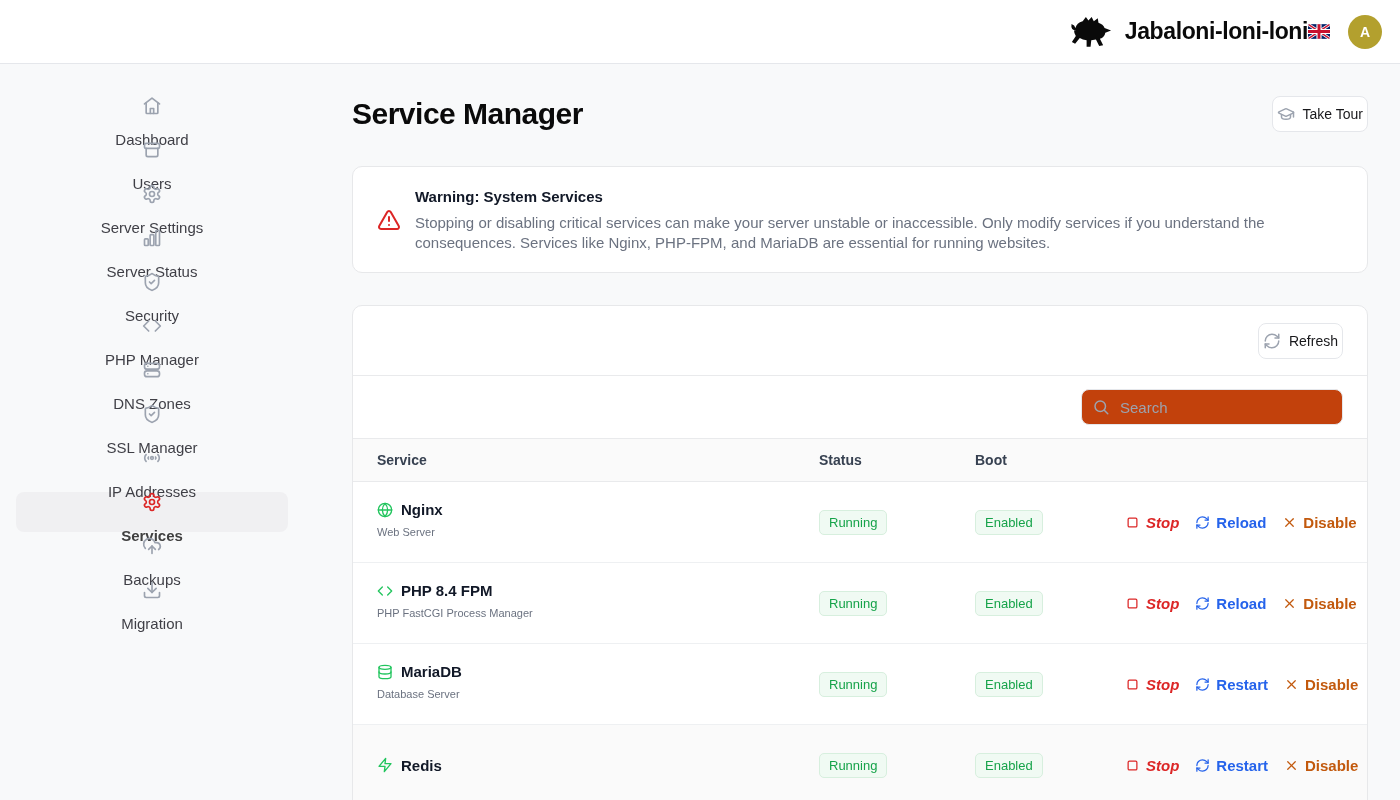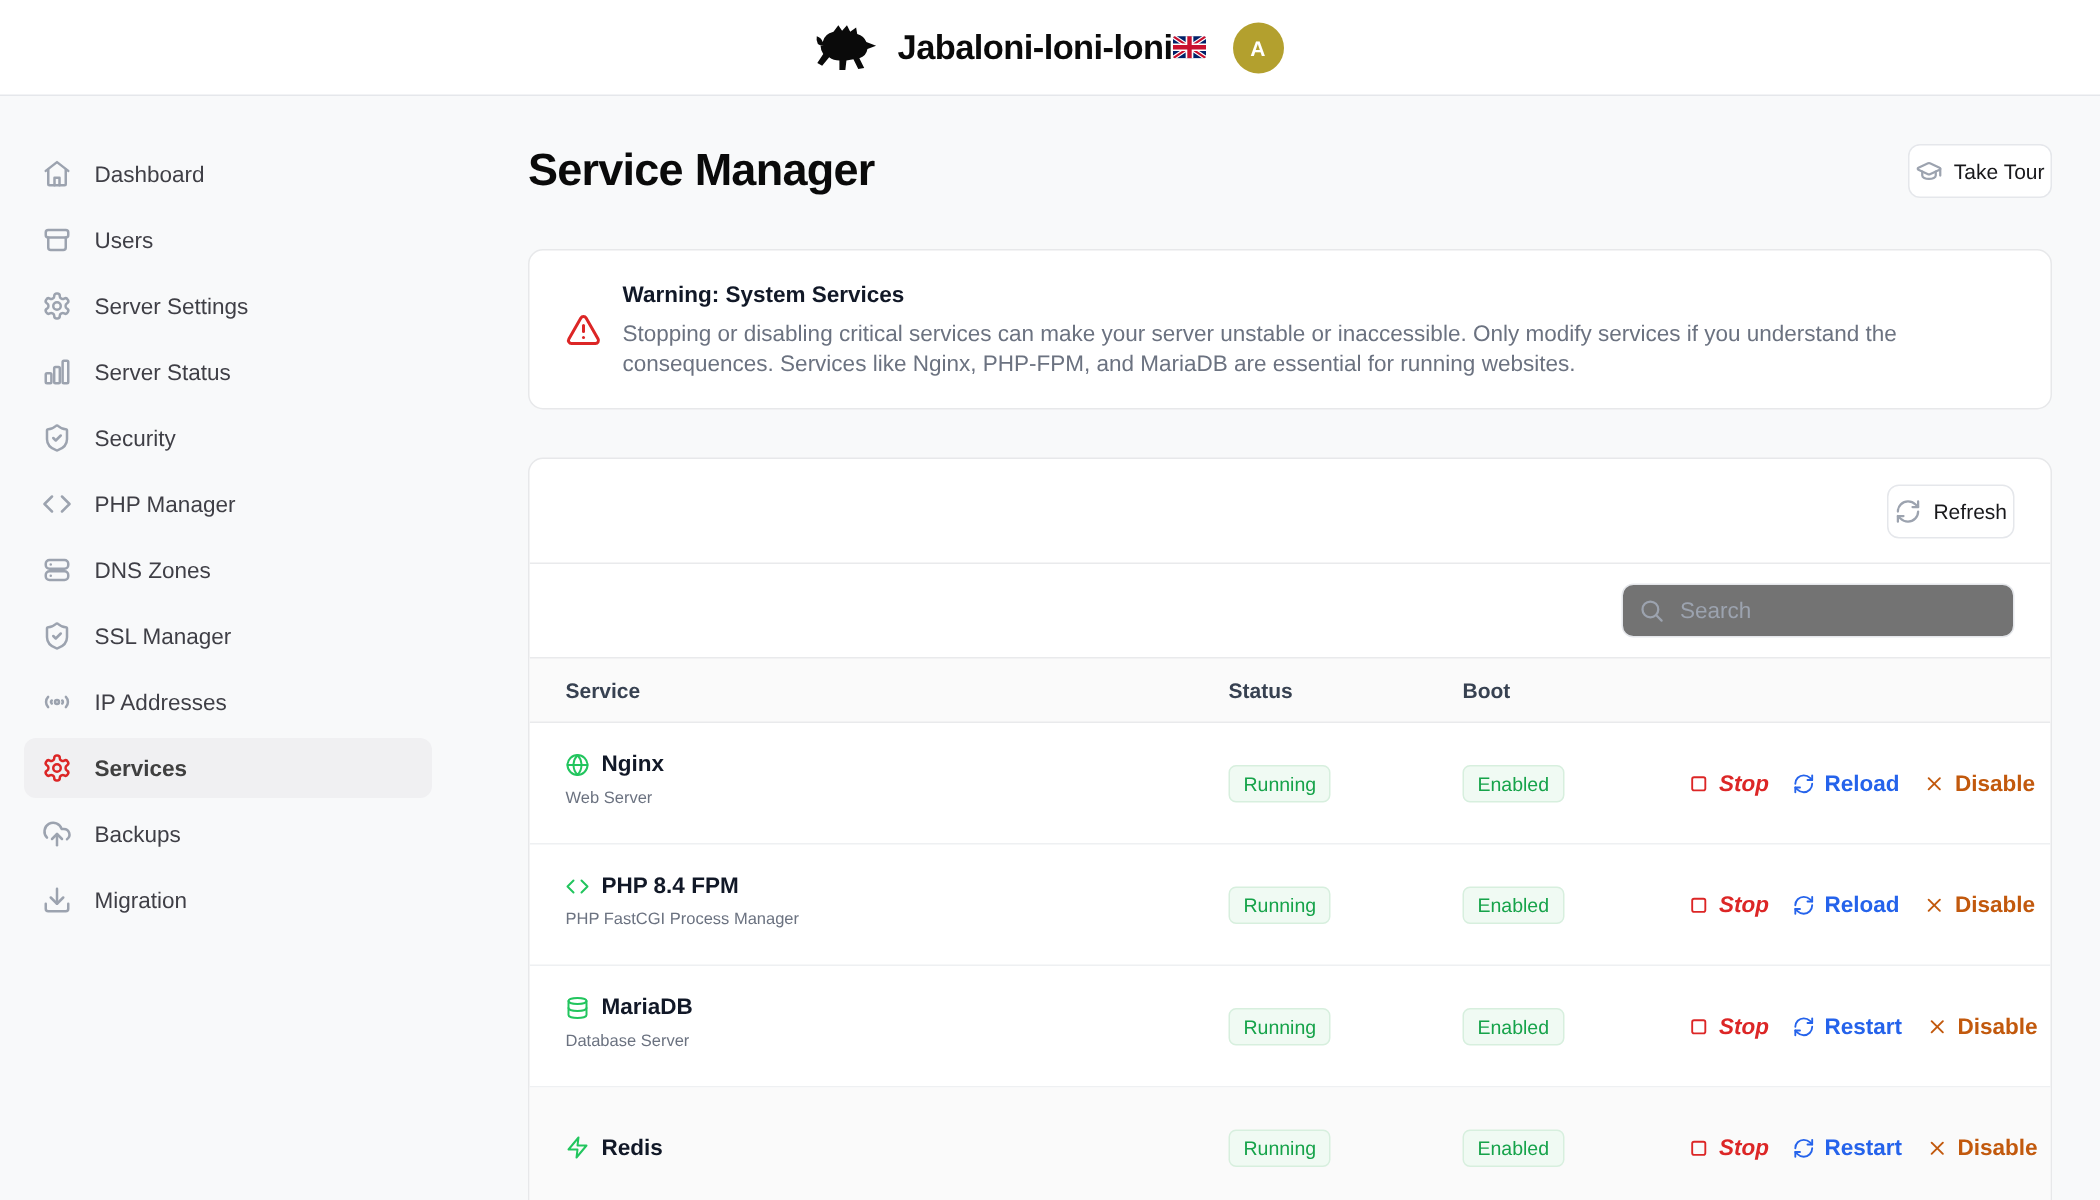--- a/index.html
+++ b/index.html
@@ -3,33 +3,33 @@
 <meta charset="utf-8">
 <style>
   * { margin:0; padding:0; box-sizing:border-box; }
   html,body { width:1400px; height:800px; overflow:hidden; }
   body { font-family:"Liberation Sans","DejaVu Sans",sans-serif; background:#f8f9fa; color:#18181b; }
 
   .icn { stroke:currentColor; fill:none; stroke-width:2; stroke-linecap:round; stroke-linejoin:round; }
 
   
   .topbar { position:absolute; top:0; left:0; width:1400px; height:64px; background:#ffffff;
-            border-bottom:1px solid #e5e7eb; display:flex; align-items:center; justify-content:center;
+            border-bottom:1px solid #e5e7eb; display:flex; align-items:center; justify-content:flex-end;
             padding:0 16px 0 16px; z-index:5; }
   .brand { display:flex; align-items:center; gap:10px; }
   .brand-title { font-size:23px; font-weight:700; letter-spacing:-0.4px; color:#0a0a0a; }
   .topbar-right { display:flex; align-items:center; gap:18px; padding-right:2px; }
   .flag { width:22px; height:15px; border-radius:2px; overflow:hidden; display:block; }
   .avatar { width:34px; height:34px; border-radius:50%; background:#b3a02e; color:#ffffff;
             display:flex; align-items:center; justify-content:center; font-size:14px; font-weight:700; }
 
   
   .sidebar { position:absolute; top:64px; left:0; width:304px; height:736px; background:#f8f9fa; padding:32px 16px; }
   .side-item { display:flex; align-items:center; gap:15px; height:40px; margin-bottom:4px;
-               padding:0 12px; border-radius:8px; color:#3f3f46; font-size:15px; cursor:pointer; }
+               padding:0 12px; border-radius:8px; color:#3f3f46; font-size:15px; cursor:pointer;flex-direction:column; }
   .side-item .sicon { width:20px; height:20px; color:#9ca3af; flex:0 0 auto; }
   .side-item.active { background:#f0f0f2; color:#404040; font-weight:600; }
   .side-item.active .sicon { color:#dc2626; }
 
   
   .main { position:absolute; top:64px; left:304px; width:1096px; height:736px; padding:32px 32px 0 48px; }
   .page-head { display:flex; align-items:flex-end; justify-content:space-between; }
   .page-title { font-size:30px; line-height:36px; font-weight:700; color:#0a0a0a; letter-spacing:-0.5px; }
   .btn { display:inline-flex; align-items:center; gap:8px; height:36px; padding:0 4px; background:#ffffff;
          border:1px solid #e5e7eb; border-radius:8px; font-size:14px; font-weight:500; color:#18181b; cursor:pointer;
@@ -43,21 +43,21 @@
   .warn-title { font-size:15px; font-weight:700; color:#111827; line-height:22px; margin-bottom:5px; }
   .warn-body { font-size:15px; color:#6b7280; line-height:20px; max-width:900px; }
 
   .table-card { margin-top:32px; height:520px; overflow:hidden; }
   .toolbar-row { height:70px; display:flex; align-items:center; justify-content:flex-end;
                  padding:0 24px; border-bottom:1px solid #e9eaec; }
   .search-row { height:62px; display:flex; align-items:center; justify-content:flex-end; padding:0 24px; }
   .search-box { position:relative; width:262px; height:36px; }
   .search-box .mag { position:absolute; left:11px; top:9px; width:18px; height:18px; color:#9ca3af; }
   .search-input { width:100%; height:100%; border:1px solid #e5e7eb; border-radius:8px; padding:0 12px 0 38px;
-                  font-size:15px; color:#18181b; background:#737373; outline:none; font-family:inherit; }
+                  font-size:15px; color:#18181b; background:#c2410c; outline:none; font-family:inherit; }
   .search-input::placeholder { color:#9ca3af; }
 
   .thead, .trow { display:grid; grid-template-columns:442px 156px 150px 1fr; padding:0 24px; align-items:center; }
   .thead { height:44px; background:#fafafa; border-top:1px solid #e9eaec; border-bottom:1px solid #e9eaec;
            font-size:14px; font-weight:600; color:#374151; }
   .trow { height:81px; border-bottom:1px solid #eef0f2; }
   .trow.alt { background:#fafafa; }
   .svc-name { display:flex; align-items:center; gap:8px; font-size:15px; font-weight:600; color:#111827; }
   .svc-icon { width:16px; height:16px; color:#22c55e; flex:0 0 auto; }
   .svc-desc { font-size:11px; color:#6b7280; margin-top:3px; line-height:22px; }

